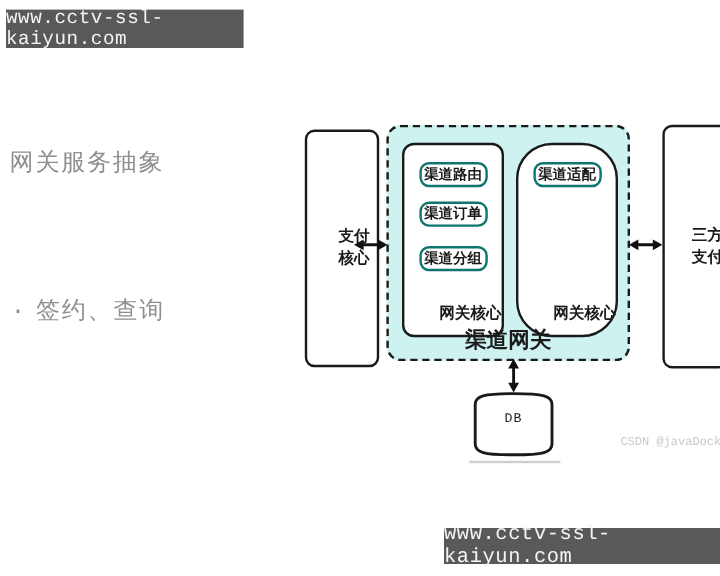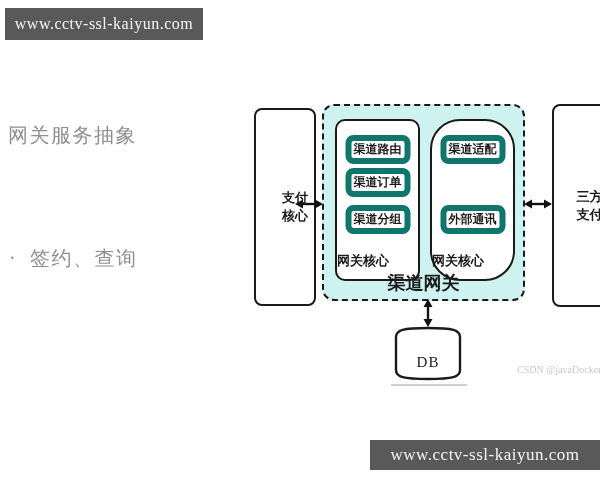--- a/index.html
+++ b/index.html
@@ -1,17 +1,17 @@
 <!DOCTYPE html>
 <html><head>
 <meta charset="utf-8">
 <style>
   html,body{margin:0;padding:0;background:#fff;}
   .stage{position:relative;width:600px;height:480px;background:#ffffff;overflow:hidden;
-         font-family:Liberation Serif, serif;}
+         font-family:Liberation Mono, monospace;}
   .banner{position:absolute;background:#595959;color:#f4f4f4;display:flex;
           align-items:center;justify-content:center;font-size:16px;letter-spacing:.5px;}
   .top-banner{left:5px;top:8px;width:198px;height:32px;}
   .bottom-banner{left:370px;top:440px;width:230px;height:30px;font-size:17px;}
   .side-line{position:absolute;color:#8f8f8f;font-size:20px;letter-spacing:1.5px;white-space:nowrap;}
   .side-title{left:8px;top:122px;}
   .side-b1{left:9px;top:185px;}
   .side-b2{left:9px;top:245px;}
   .side-footer{left:8px;top:306px;}
   .dot{display:inline-block;width:21px;font-size:20px;}
@@ -22,30 +22,30 @@
   .third-party{left:552px;top:104px;width:31px;height:199px;}
   .gateway{position:absolute;left:322px;top:104px;width:199px;height:193px;
            background:#cdf2ef;border:2px dashed #1a1a1a;border-radius:12px;}
   .gateway-label{position:absolute;left:0;right:0;bottom:4px;text-align:center;
                  font-size:18px;font-weight:600;color:#1a1a1a;}
   .inner-box{position:absolute;top:13px;width:81px;height:158px;background:#fff;
              border:2px solid #1a1a1a;border-radius:10px;}
   .inner-core{left:11px;}
   .inner-front{left:106px;border-radius:30px;}
   .chip{position:absolute;left:50%;transform:translateX(-50%);width:53px;height:17px;
-        background:#fff;border:6px solid #0f766e;border-radius:8px;display:flex;
+        background:#fff;border:2px solid #0f766e;border-radius:8px;display:flex;
         align-items:center;justify-content:center;font-size:12px;font-weight:600;
         color:#1a1a1a;white-space:nowrap;}
   .chip1{top:14px;}.chip2{top:47px;}.chip3{top:84px;}
-  .inner-label{position:absolute;left:0;right:0;bottom:9px;text-align:left;
+  .inner-label{position:absolute;left:0;right:0;bottom:9px;text-align:right;
                font-size:13px;font-weight:600;color:#1a1a1a;}
   .arrow{position:absolute;}
   .db-wrap{position:absolute;left:389px;top:325px;width:78px;height:57px;}
-  .db-label{position:absolute;left:0;right:0;top:29px;text-align:center;
-            font-size:15px;font-weight:500;color:#1a1a1a;letter-spacing:1px;}
+  .db-label{position:absolute;left:0;right:0;top:19px;text-align:center;
+            font-size:11px;font-weight:500;color:#1a1a1a;letter-spacing:1px;}
   .db-underline{position:absolute;left:391px;top:384px;width:76px;height:2px;background:#cfcfcf;}
   .watermark{position:absolute;left:517px;top:364px;font-size:10px;color:#c9c9c9;white-space:nowrap;}
 </style>
 </head>
 <body>
 
 <div class="stage">
 
   <div class="banner top-banner">www.cctv-ssl-kaiyun.com</div>
 
@@ -70,21 +70,20 @@
 
   <div class="gateway">
     <div class="inner-box inner-core">
       <div class="chip chip1">渠道路由</div>
       <div class="chip chip3">渠道分组</div>
       <div class="chip chip2">渠道订单</div>
       <div class="inner-label">网关核心</div>
     </div>
     <div class="inner-box inner-front">
       <div class="chip chip1">渠道适配</div>
-      <div class="chip chip3">外部通讯</div>
       <div class="inner-label">网关核心</div>
     </div>
     <div class="gateway-label">渠道网关</div>
   </div>
 
   <svg class="arrow" style="left:524px;top:197px" width="28" height="14">
     <line x1="6" y1="7" x2="22" y2="7" stroke="#111" stroke-width="2.4"></line>
     <polygon points="0,7 8,2.5 8,11.5" fill="#111"></polygon>
     <polygon points="28,7 20,2.5 20,11.5" fill="#111"></polygon>
   </svg>

